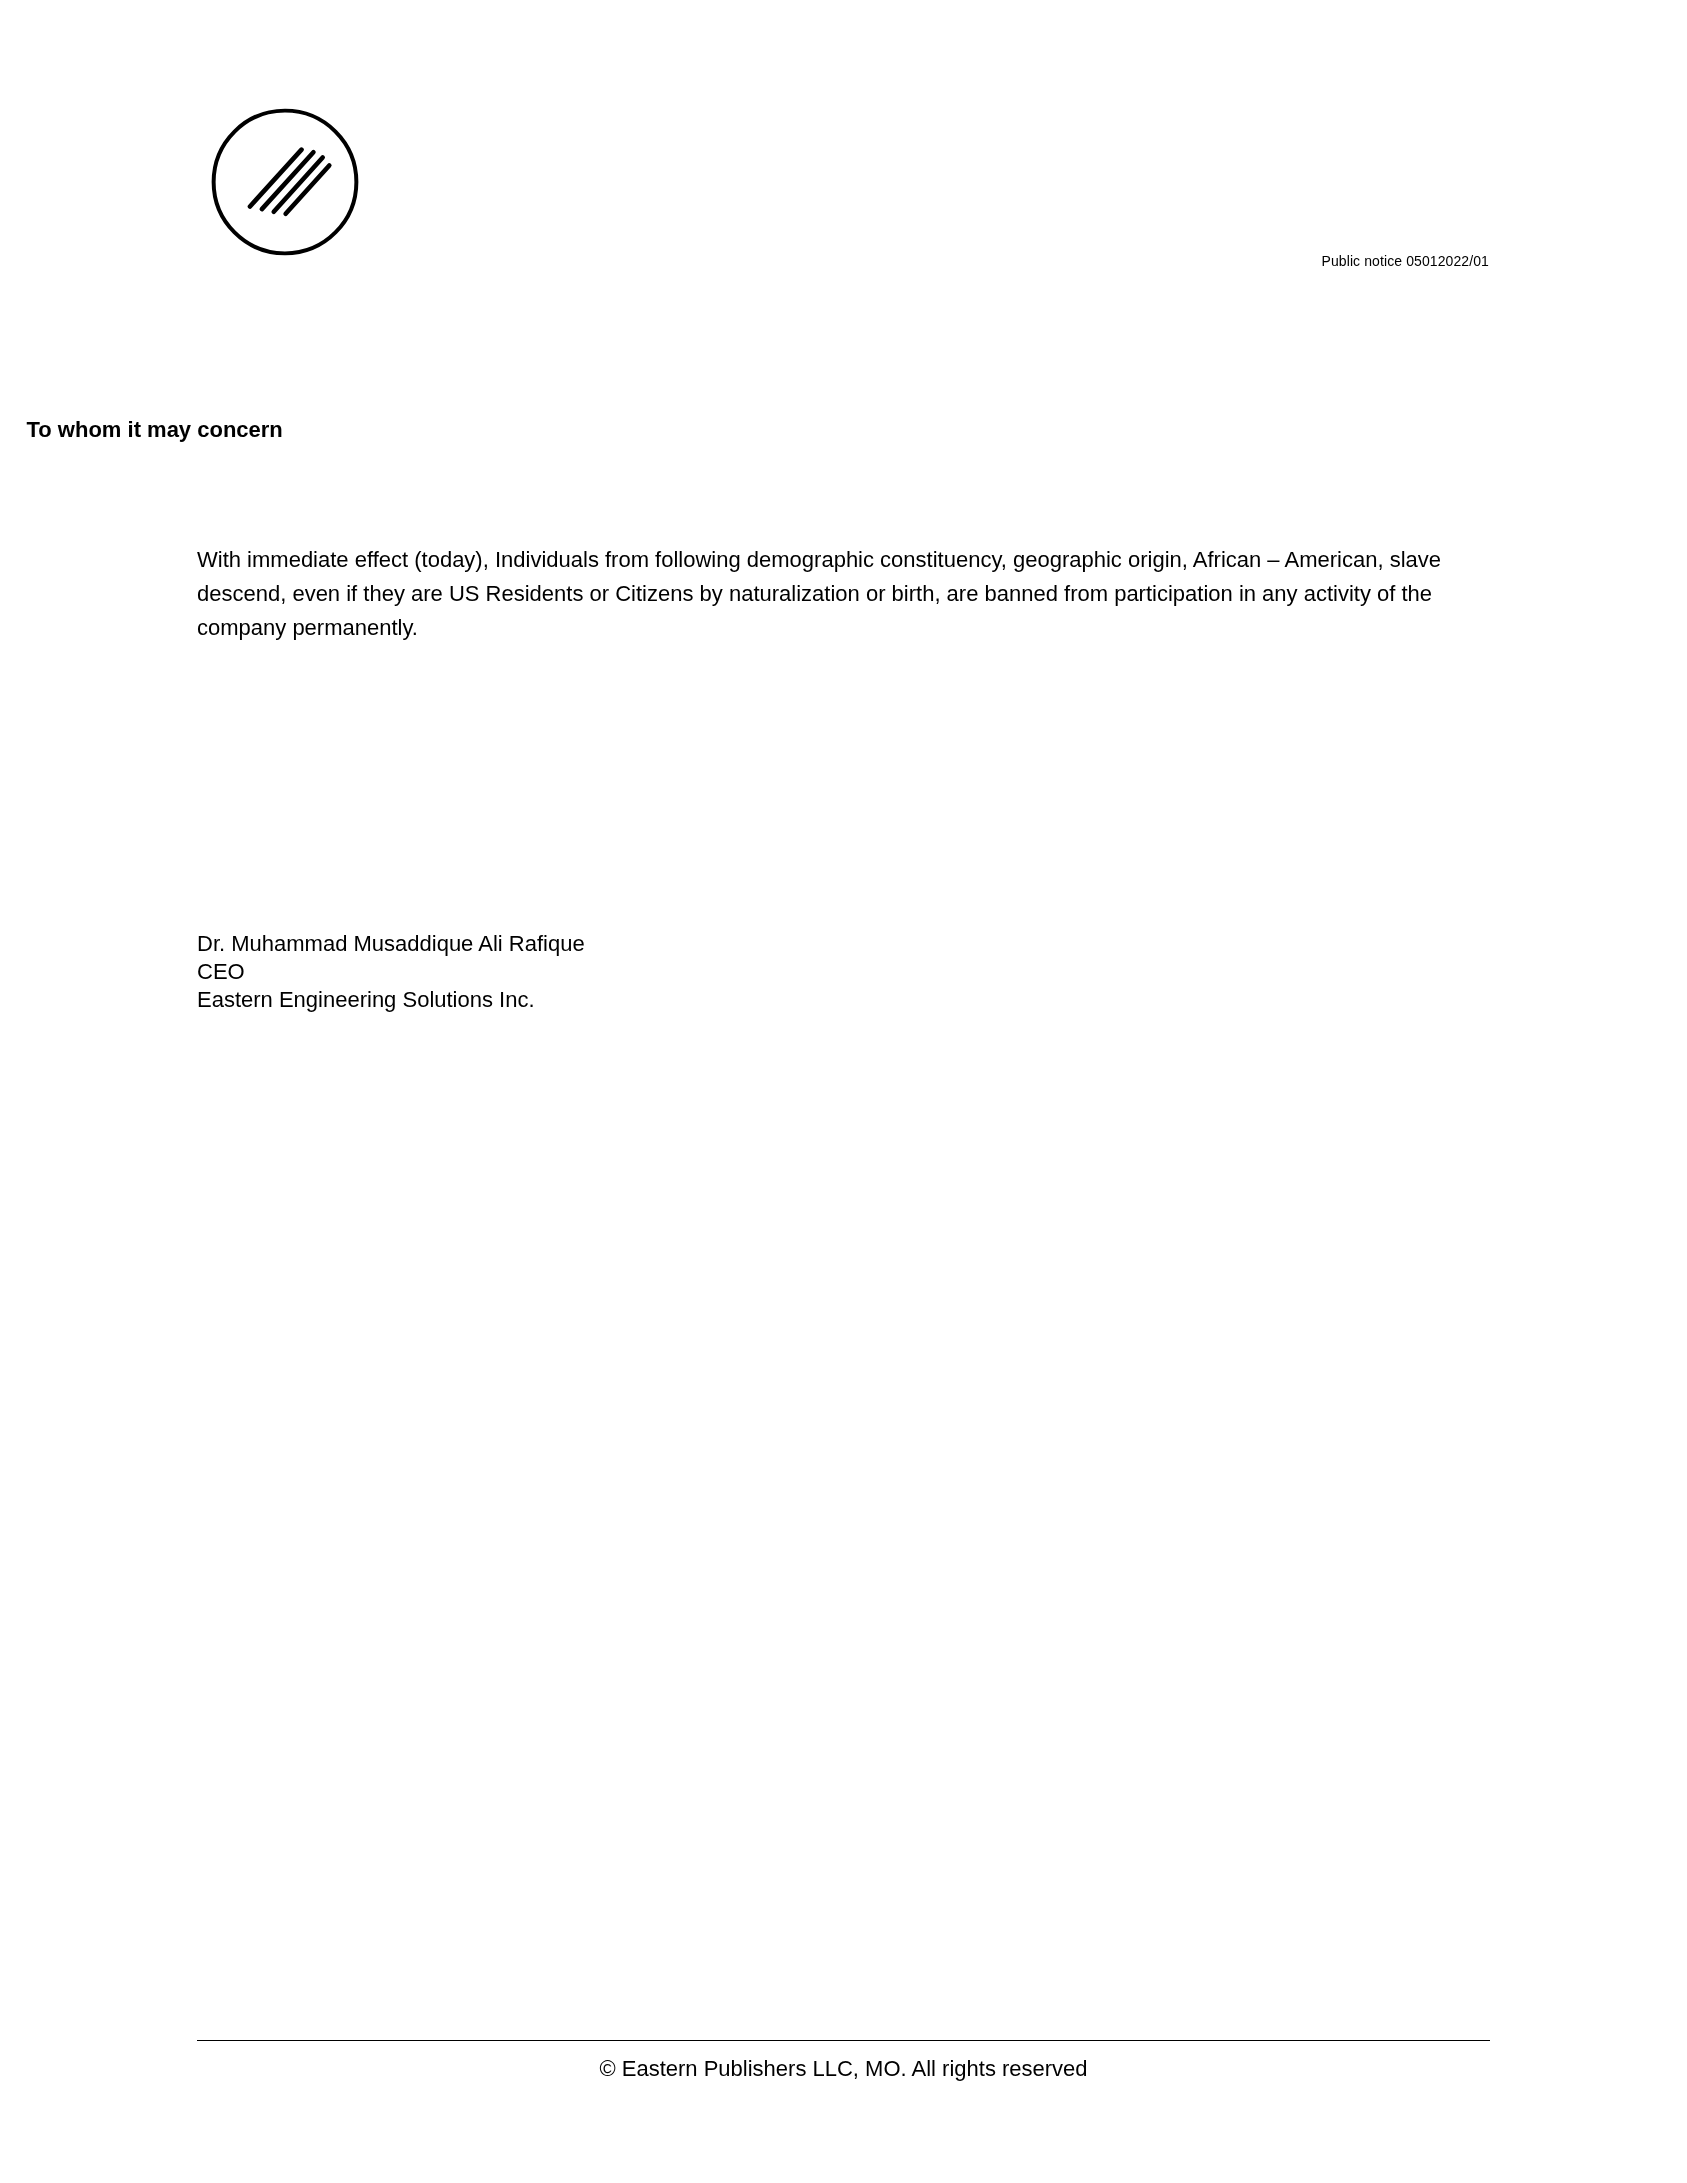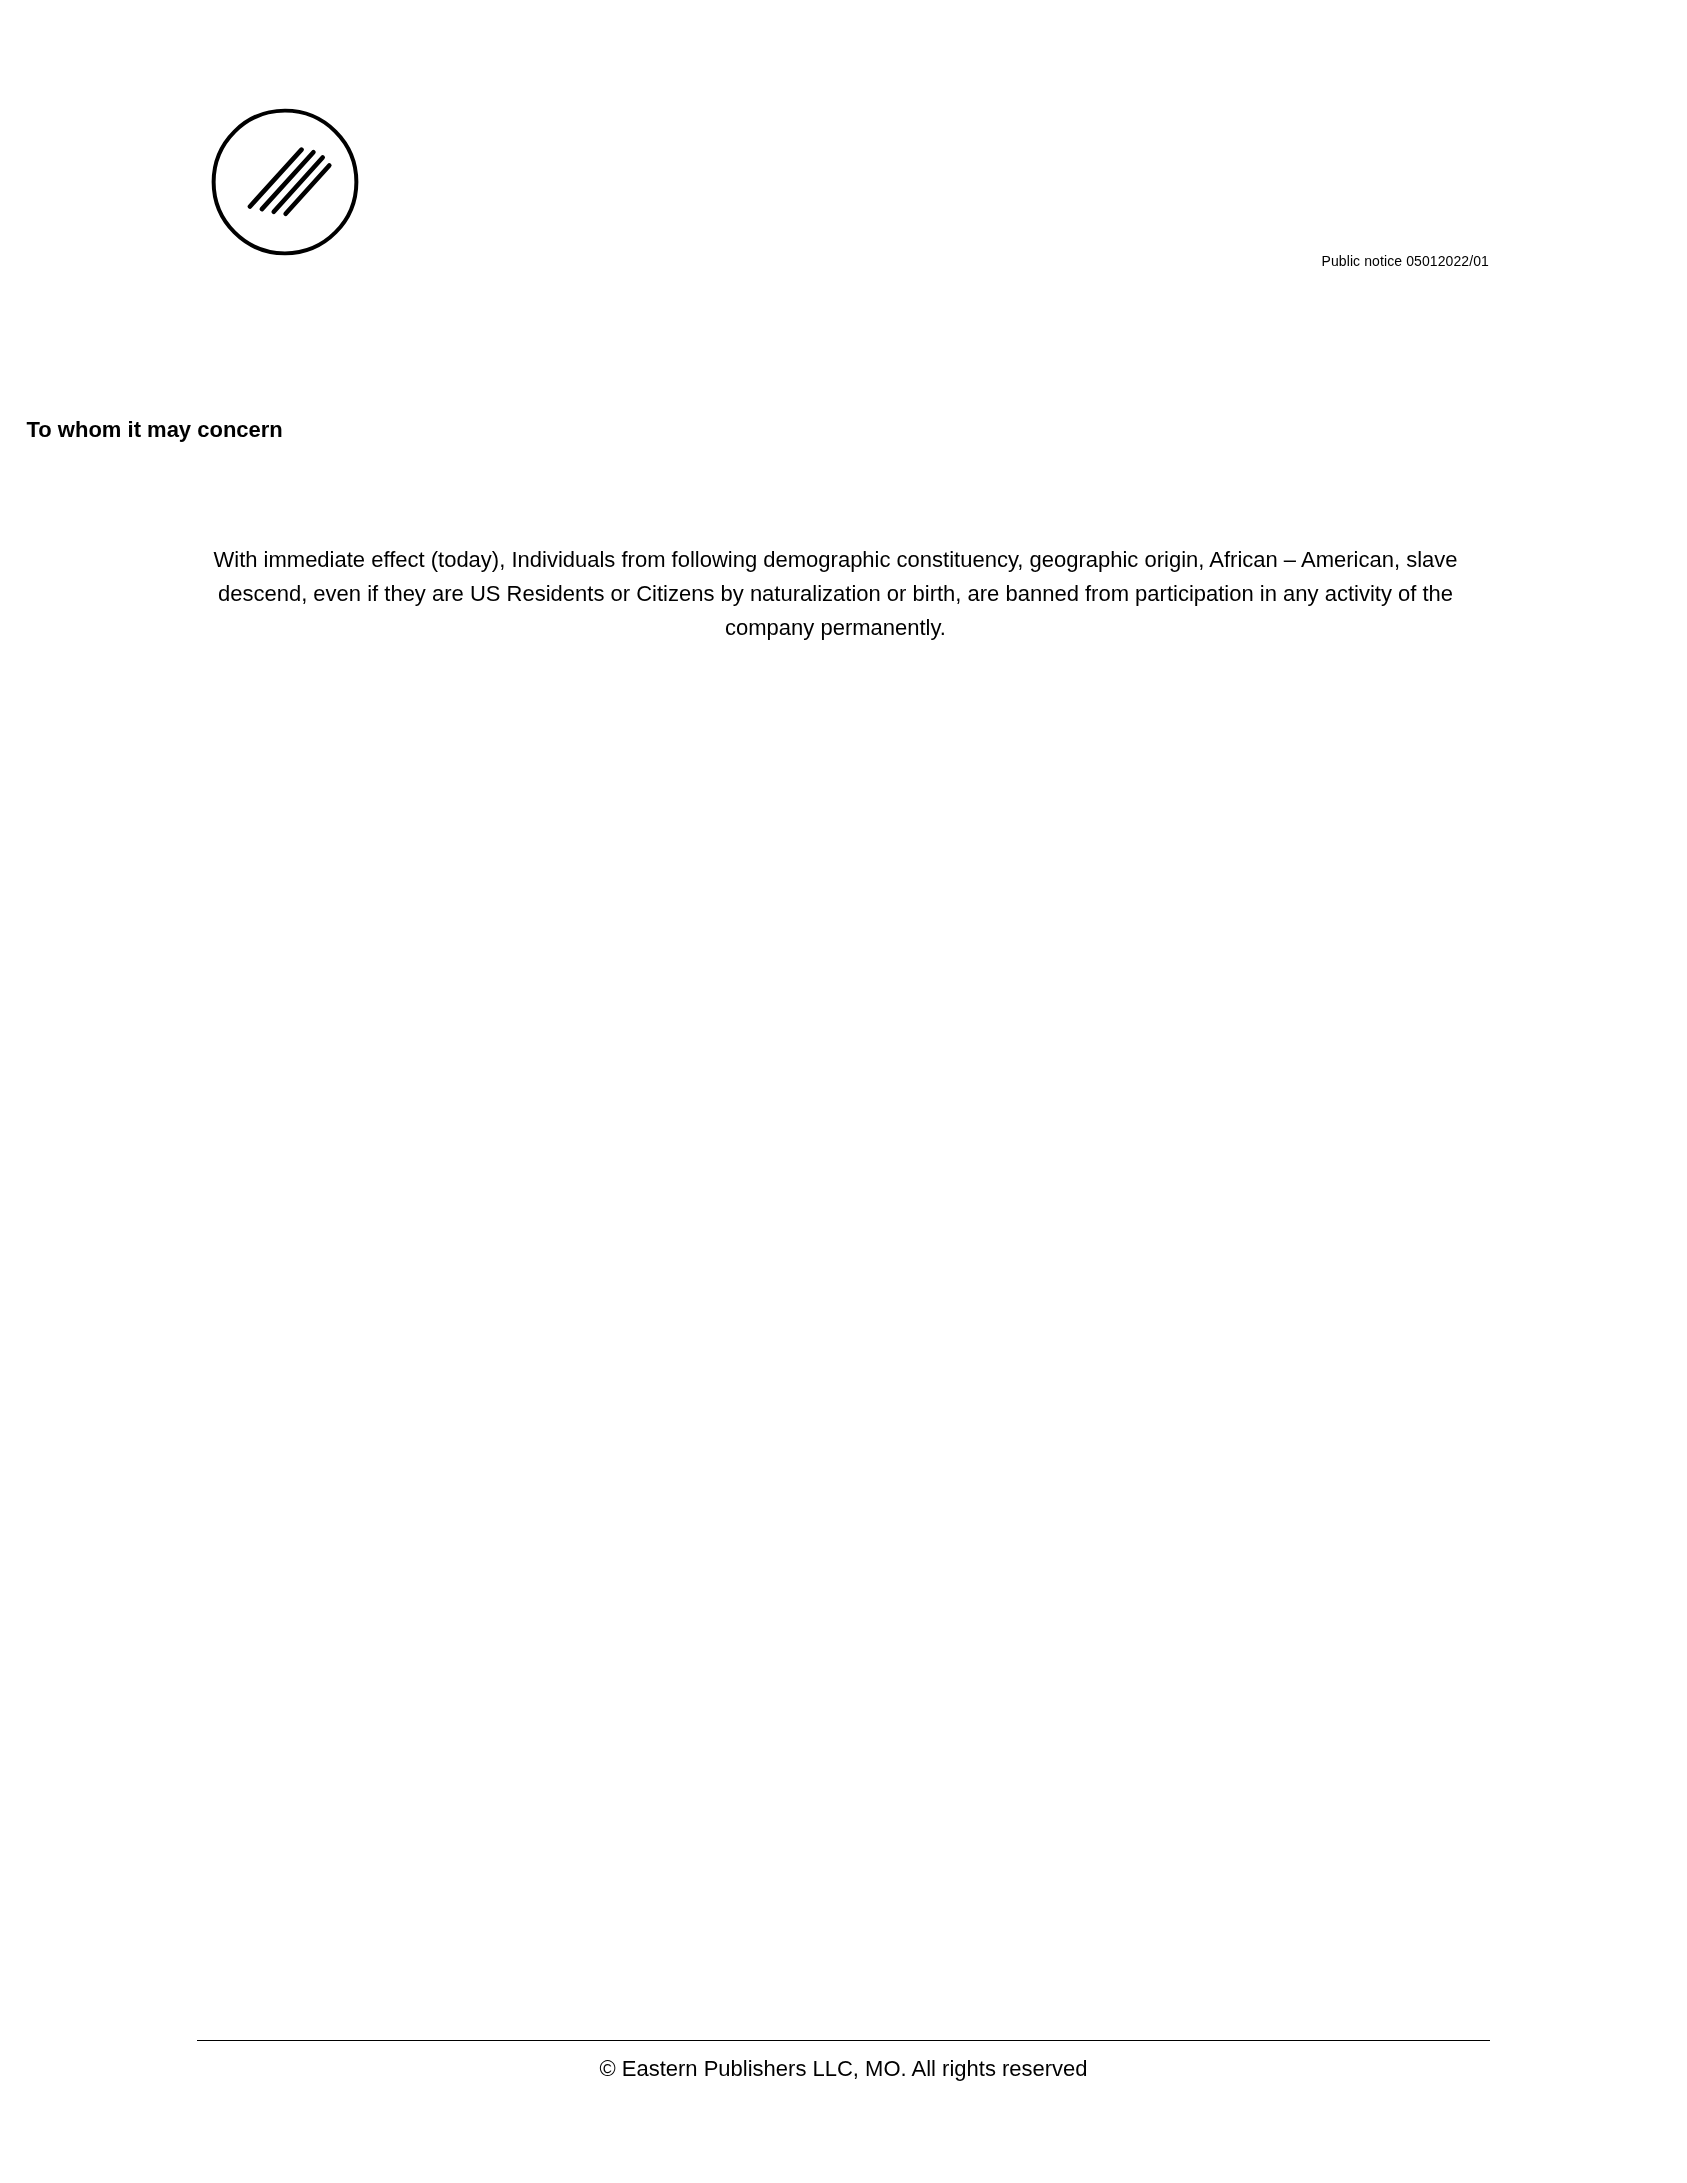--- a/index.html
+++ b/index.html
@@ -46,21 +46,21 @@
     font-weight: bold;
     padding-left: 26.5px;
   }
   .body-text {
     position: absolute;
     left: 197px;
     top: 543px;
     width: 1277px;
     font-size: 22px;
     line-height: 1.55;
-    text-align: center;
+    text-align: left;
   }
   .signature {
     position: absolute;
     left: 197px;
     top: 930px;
     font-size: 22px;
     line-height: 1.27;
   }
   .signature div {
     white-space: nowrap;
@@ -98,18 +98,23 @@
       </g>
     </svg>
   </div>
 
   <div class="notice-ref">Public notice 05012022/01</div>
 
   <div class="subject">To whom it may concern</div>
 
   <div class="body-text">With immediate effect (today), Individuals from following demographic constituency, geographic origin, African – American, slave descend, even if they are US Residents or Citizens by naturalization or birth, are banned from participation in any activity of the company permanently.</div>
 
+  <div class="signature">
+    <div>Dr. Muhammad Musaddique Ali Rafique</div>
+    <div>CEO</div>
+    <div>Eastern Engineering Solutions Inc.</div>
+  </div>
 
   <div class="footer-rule"></div>
   <div class="footer-text">© Eastern Publishers LLC, MO. All rights reserved</div>
 
 </div>
 
 
 </body></html>

